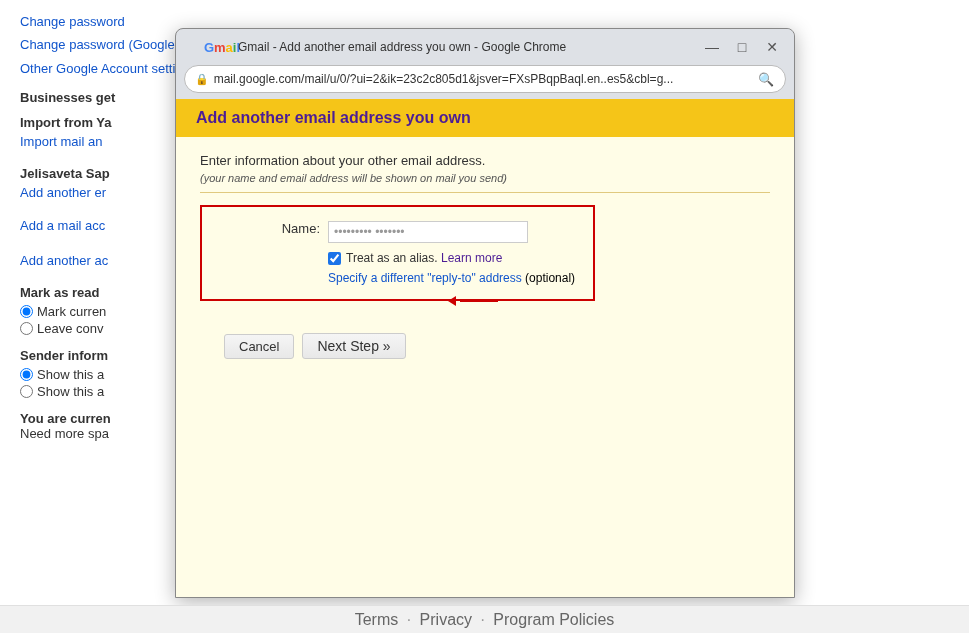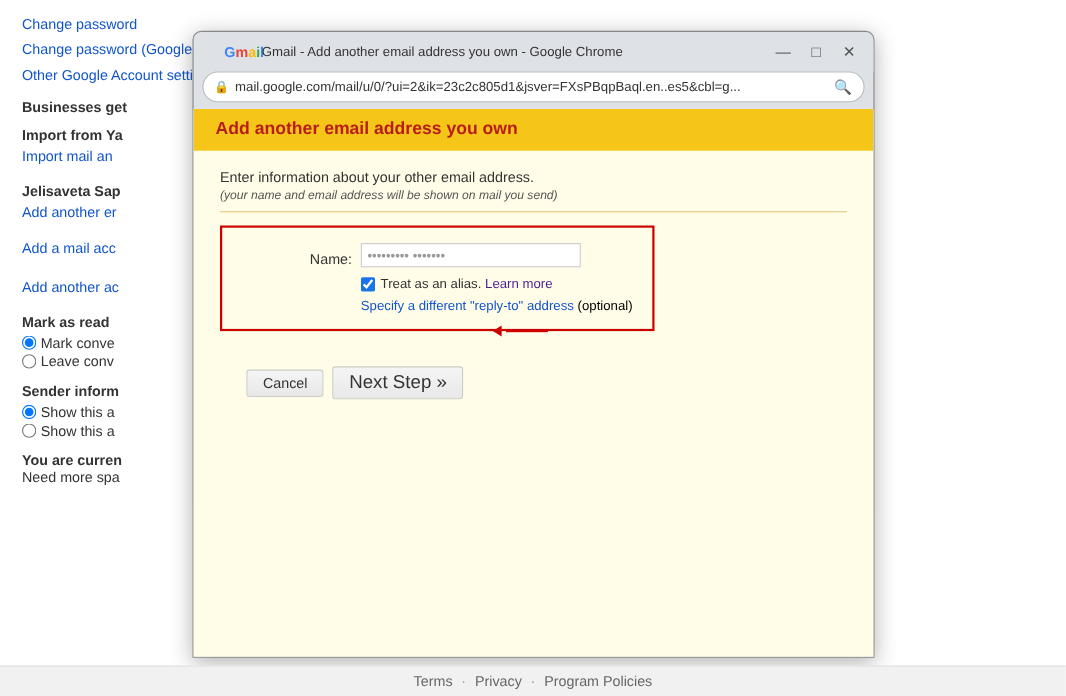--- a/index.html
+++ b/index.html
@@ -49,21 +49,21 @@
     }
     .footer-bar {
       position: absolute;
       bottom: 0; left: 0; right: 0;
       height: 28px;
       background: #f1f1f1;
       display: flex;
       align-items: center;
       justify-content: center;
       gap: 8px;
-      font-size: 13px;
+      font-size: 16px;
       color: #666;
       border-top: 1px solid #e0e0e0;
     }
     .footer-bar a {
       color: #666;
       text-decoration: none;
     }
     .footer-bar .dot {
       color: #999;
     }
@@ -152,21 +152,21 @@
       overflow: hidden;
       padding: 0;
     }
     .dialog-header {
       background: #f5c518;
       padding: 10px 20px;
     }
     .dialog-header h2 {
       font-size: 16px;
       font-weight: bold;
-      color: #b91c1c;
+      color: #4c1d95;
     }
     .dialog-body {
       padding: 16px 24px;
     }
     .dialog-desc {
       font-size: 13px;
       color: #333;
       margin-bottom: 4px;
     }
     .dialog-subdesc {
@@ -180,21 +180,21 @@
     .form-box {
       border: 2px solid #cc0000;
       padding: 14px 18px;
       background: #fffde7;
       margin-bottom: 16px;
       display: inline-block;
       min-width: 340px;
     }
     .form-row {
       display: flex;
-      align-items: flex-end;
+      align-items: flex-start;
       margin-bottom: 8px;
     }
     .form-label {
       font-size: 13px;
       color: #333;
       width: 100px;
       text-align: right;
       margin-right: 8px;
     }
     .form-input {
@@ -250,21 +250,21 @@
       border-radius: 3px;
       font-size: 13px;
       cursor: pointer;
       color: #333;
     }
     .btn-next {
       padding: 4px 14px;
       background: linear-gradient(#f5f5f5, #e8e8e8);
       border: 1px solid #ccc;
       border-radius: 3px;
-      font-size: 17px;
+      font-size: 14px;
       cursor: pointer;
       color: #333;
     }
 
     
     .arrow-annotation {
       position: absolute;
       top: 268px;
       left: 448px;
       display: flex;
@@ -324,21 +324,21 @@
     <a class="link">Add a mail acc</a>
   </div>
   <div class="section" style="margin-top:12px;">
     <a class="link">Add another ac</a>
   </div>
   <div class="section" style="margin-top:12px;">
     <div class="label">Mark as read</div>
     <div class="radio-group">
       <div class="radio-item">
         <input type="radio" checked="" name="mark" style="">
-        <span>Mark conve</span>
+        <span>Mark curren</span>
       </div>
       <div class="radio-item">
         <input type="radio" name="mark" style="">
         <span>Leave conv</span>
       </div>
     </div>
   </div>
   <div class="section" style="margin-top:12px;">
     <div class="label">Sender inform</div>
     <div class="radio-group">

